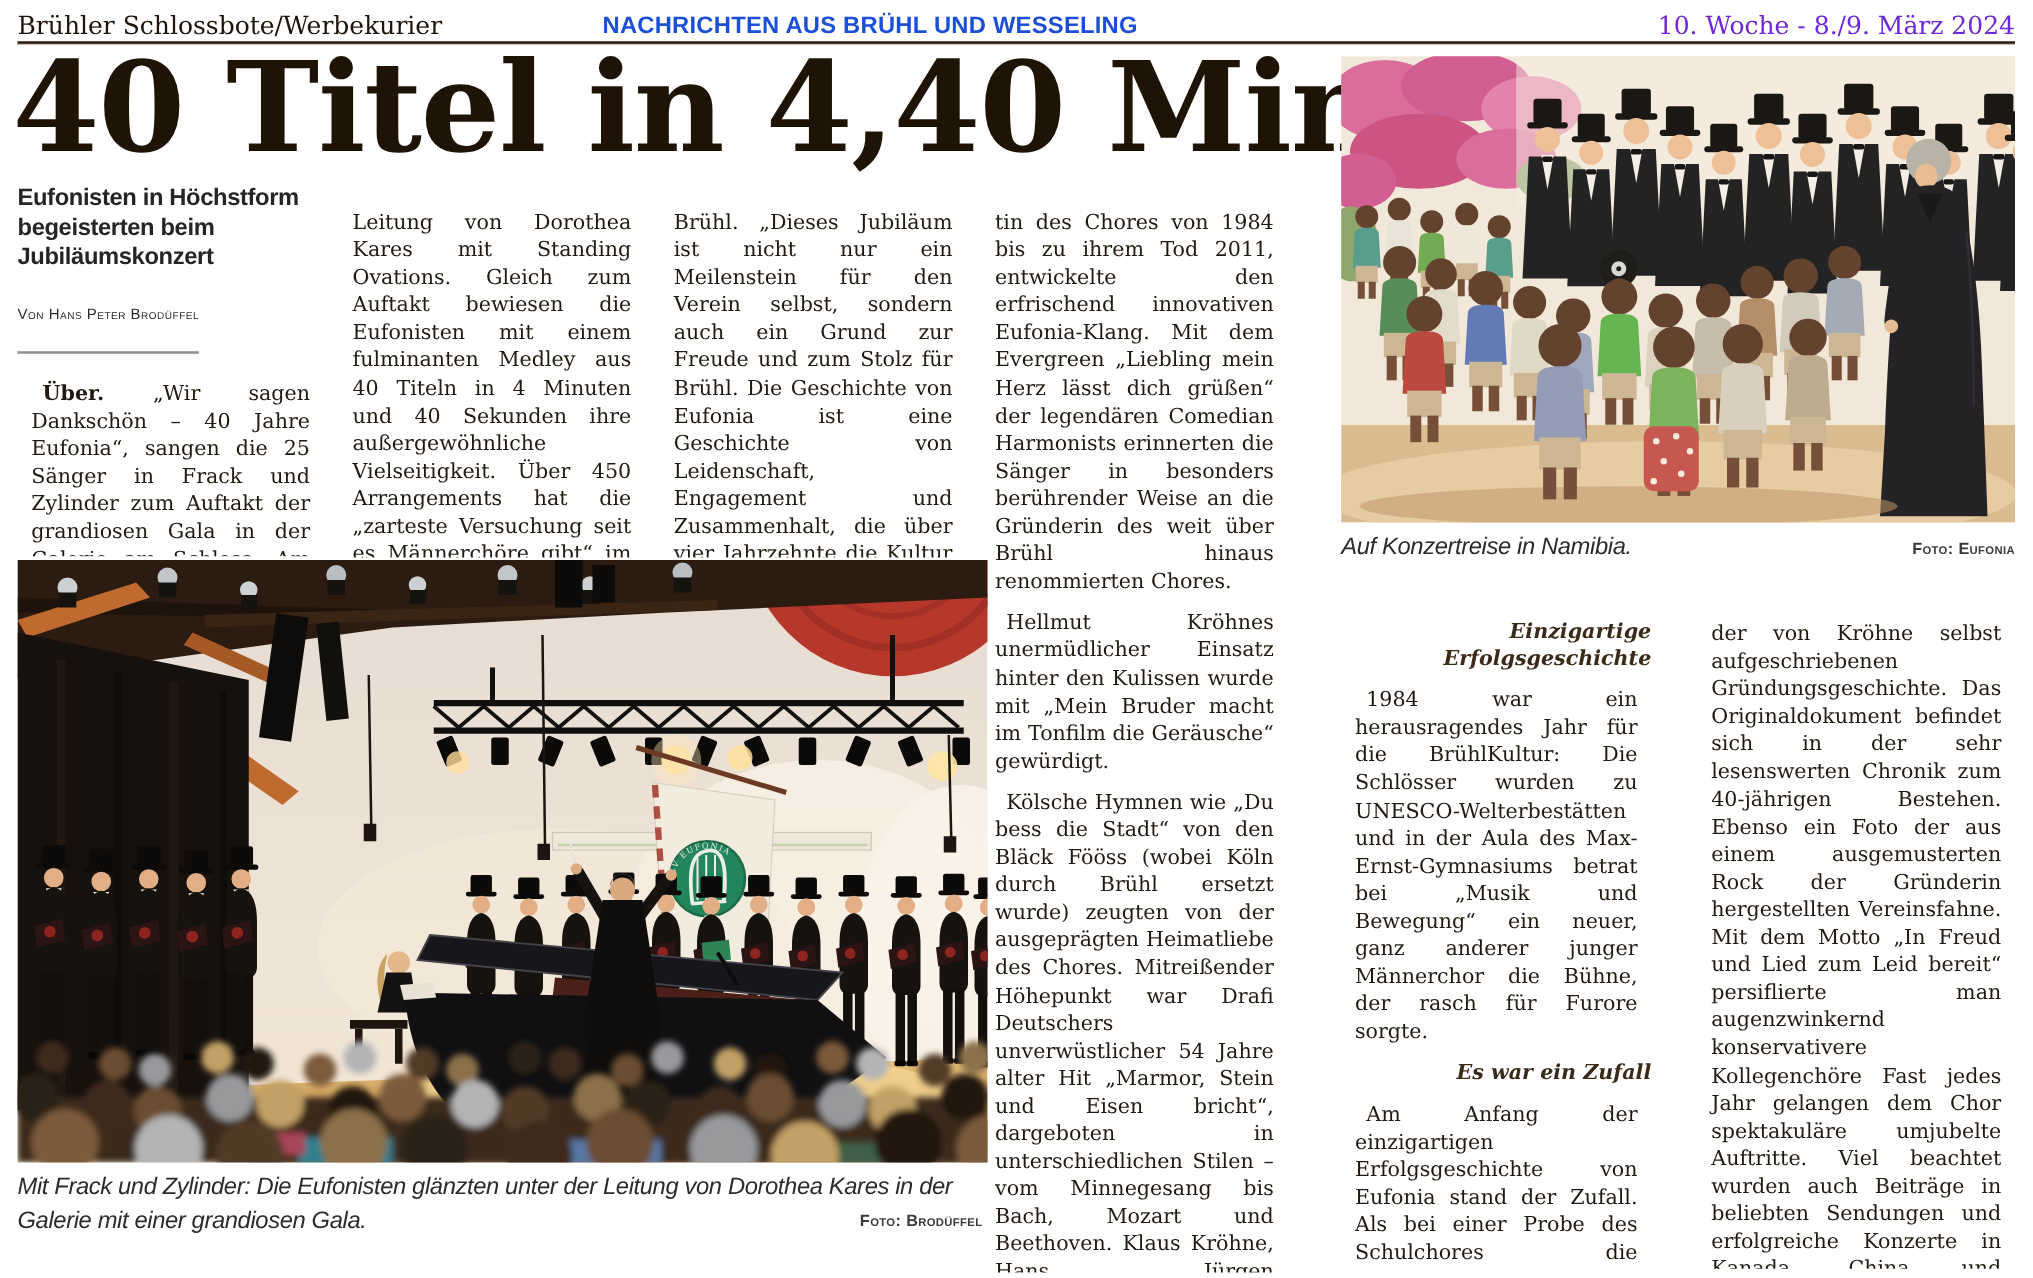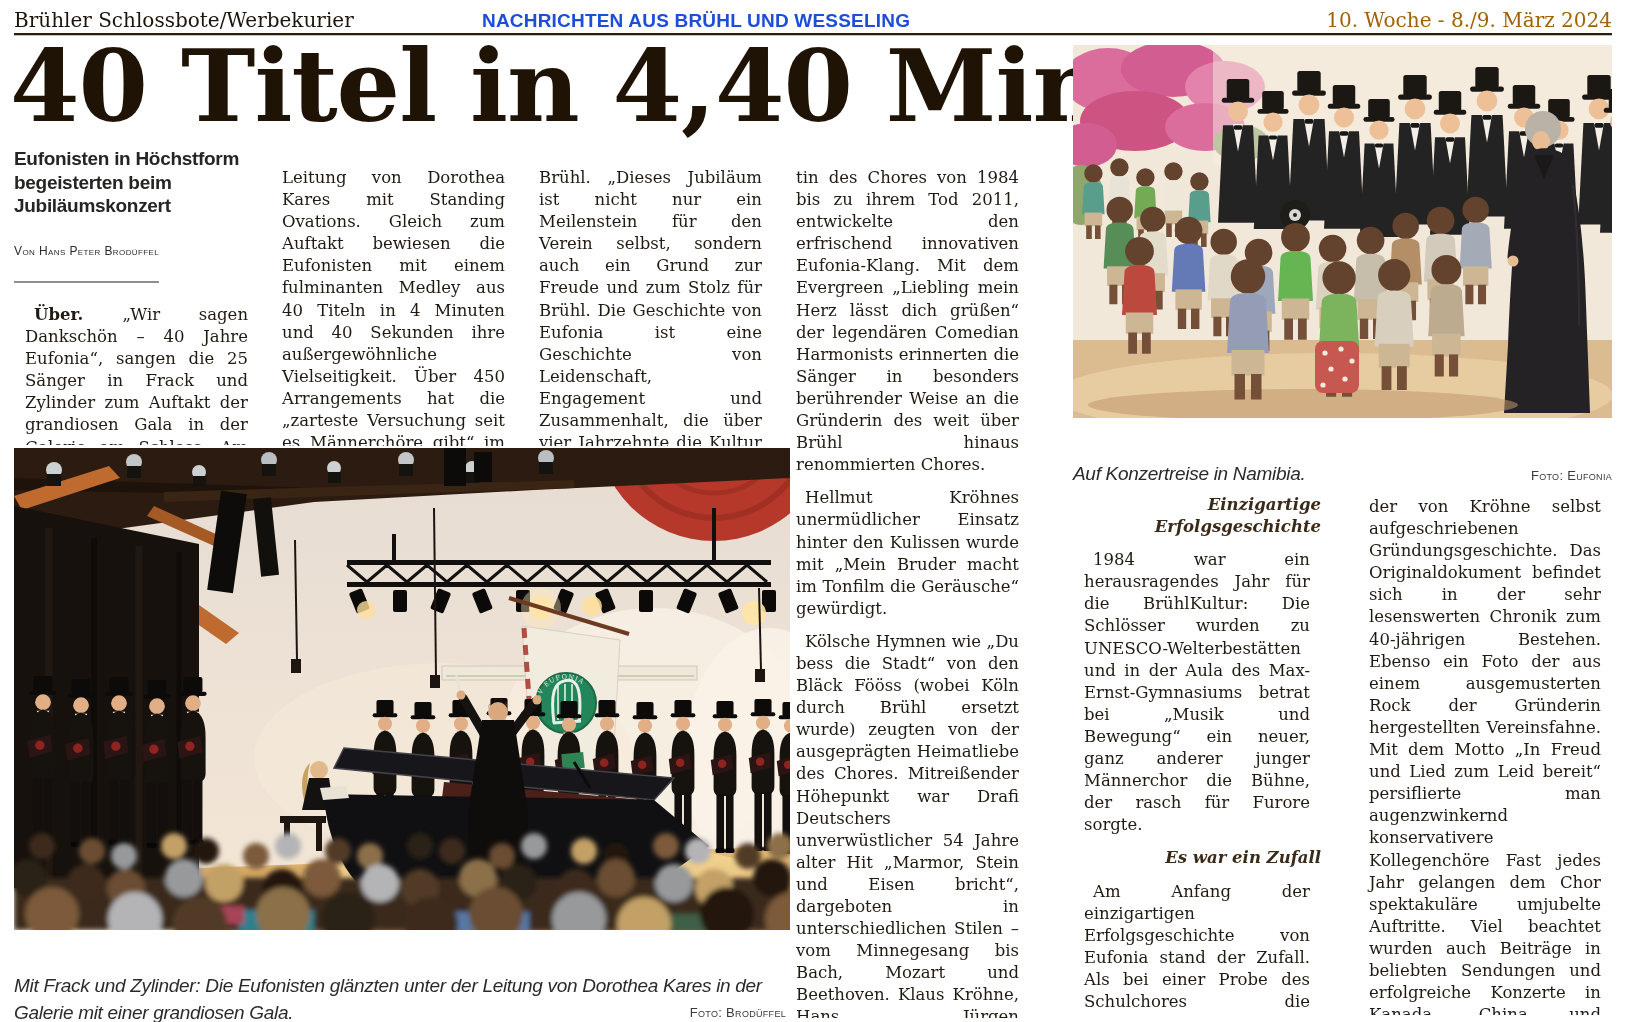--- a/index.html
+++ b/index.html
@@ -4,21 +4,21 @@
 <style>
   html,body{margin:0;padding:0;background:#ffffff;}
   #page{position:relative;width:1626px;height:1022px;background:#fff;overflow:hidden;
         font-family:"DejaVu Serif",serif;color:#211a12;}
   .abs{position:absolute;}
 
   .masthead-left{left:14px;top:8px;font-size:20px;color:#1d140b;}
   .masthead-center{left:482px;top:10px;width:600px;text-align:left;
         font-family:"Liberation Sans",sans-serif;font-weight:bold;font-size:19px;
         letter-spacing:0.2px;color:#1d4ed8;}
-  .masthead-right{right:14px;top:8px;font-size:20px;color:#a16207;text-align:right;}
+  .masthead-right{right:14px;top:8px;font-size:20px;color:#6d28d9;text-align:right;}
   .masthead-rule{left:14px;top:33px;width:1598px;height:2px;background:#2a1b0c;
         border-bottom:1px solid #c9c0b2;}
 
   .headline{left:10px;top:36px;font-size:100px;line-height:1;font-weight:bold;
         letter-spacing:-1px;color:#1f1306;white-space:nowrap;}
 
   .lead{left:14px;top:147px;width:250px;height:78px;overflow:hidden;
         font-family:"Liberation Sans",sans-serif;font-weight:bold;font-size:19px;
         line-height:23.5px;letter-spacing:-0.3px;color:#262524;hyphens:auto;}
   .byline{left:14px;top:244px;font-family:"Liberation Sans",sans-serif;
@@ -37,27 +37,27 @@
   #col3{left:528px;top:156px;width:245px;height:290px;}
   #col4{left:785px;top:156px;width:245px;height:862px;}
   #col5{left:1073px;top:485px;width:248px;height:528px;}
   #col6{left:1358px;top:485px;width:254px;height:530px;}
 
   #stage-photo{left:14px;top:448px;width:776px;height:482px;}
   #namibia-photo{left:1073px;top:45px;width:539px;height:373px;}
   svg{display:block;}
 
   .caption{font-family:"Liberation Sans",sans-serif;font-style:italic;font-size:19px;
-        line-height:27px;letter-spacing:-0.3px;color:#2b2b2b;margin-top:36px;}
+        line-height:27px;letter-spacing:-0.3px;color:#2b2b2b;}
   #stage-caption{left:14px;top:936px;width:776px;height:56px;}
   #stage-credit{position:absolute;right:4px;bottom:2px;}
   #namibia-caption-row{left:1073px;top:424px;width:539px;display:flex;
         justify-content:space-between;align-items:baseline;}
   .credit{font-family:"Liberation Sans",sans-serif;font-style:normal;
-        font-variant:small-caps;font-weight:normal;font-size:13px;letter-spacing:0.3px;color:#3a3a3a;}
+        font-variant:small-caps;font-weight:bold;font-size:13px;letter-spacing:0.3px;color:#3a3a3a;}
 </style>
 </head>
 <body>
 
 <div id="page">
 
   <div class="abs masthead-left">Brühler Schlossbote/Werbekurier</div>
   <div class="abs masthead-center">NACHRICHTEN AUS BRÜHL UND WESSELING</div>
   <div class="abs masthead-right">10. Woche - 8./9. März 2024</div>
   <div class="abs masthead-rule"></div>

